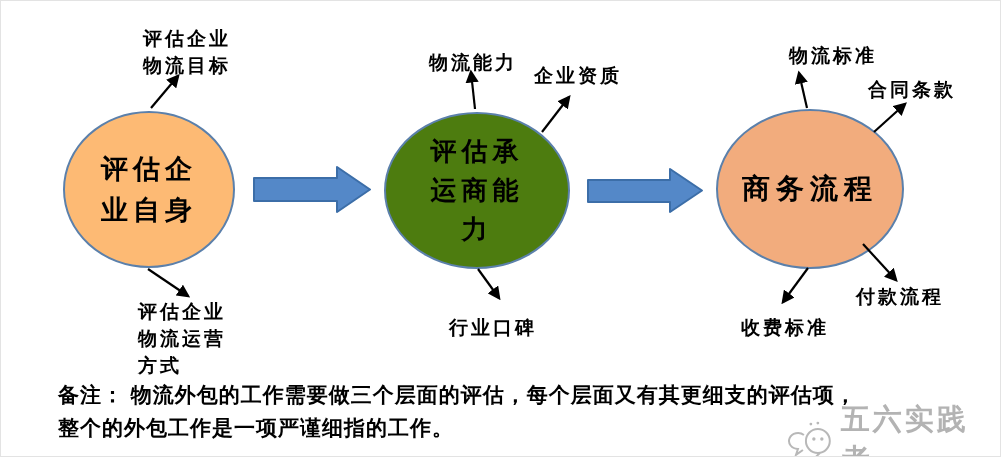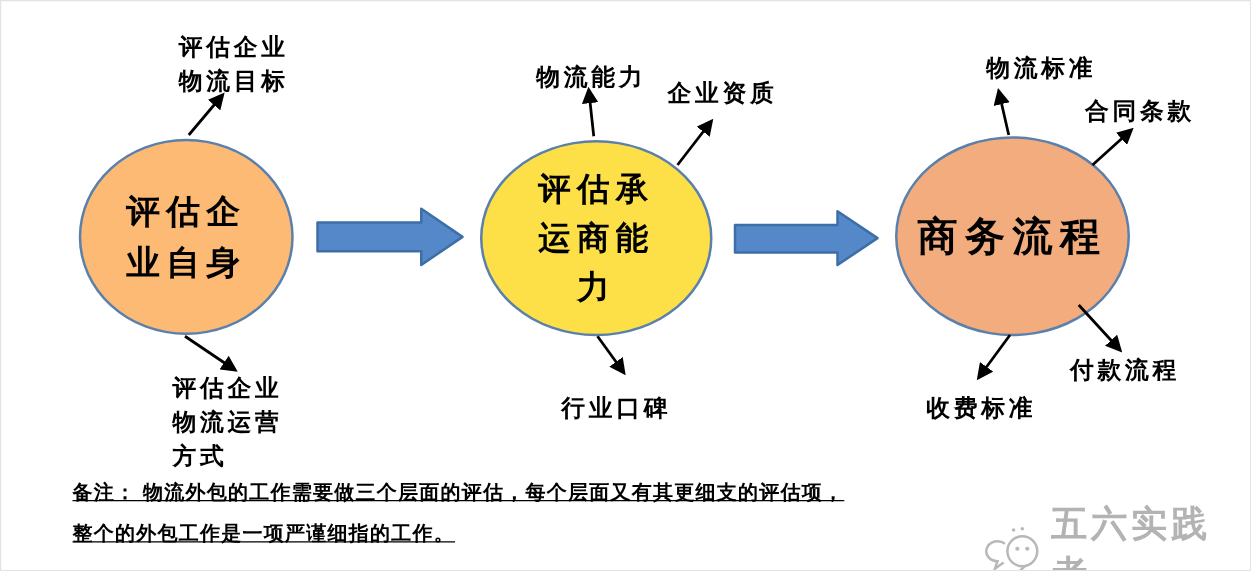--- a/index.html
+++ b/index.html
@@ -10,42 +10,41 @@
   }
   .node{
     position:absolute;border-radius:50%;
     border:2px solid #5B80AB;
     display:flex;align-items:center;justify-content:center;
     text-align:center;font-weight:700;box-sizing:border-box;
   }
   .node-label{white-space:pre-line;}
   .node-self{left:62px;top:110px;width:172px;height:157px;background:#fdba74;
     font-size:27px;line-height:41px;letter-spacing:5px;}
-  .node-carrier{left:383px;top:111px;width:186px;height:157px;background:#fde047;
+  .node-carrier{left:383px;top:111px;width:186px;height:157px;background:#4d7c0f;
     font-size:26px;line-height:39px;letter-spacing:5px;}
   .node-business{left:715px;top:108px;width:188px;height:160px;background:#F2AC7D;
-    font-size:32px;line-height:34px;letter-spacing:6px;}
+    font-size:28px;line-height:34px;letter-spacing:6px;}
   .sat{
     position:absolute;font-size:19px;font-weight:700;letter-spacing:3px;
     line-height:27px;white-space:pre-line;
   }
   .sat0{left:142px;top:24px;}
   .sat1{left:137px;top:297px;}
   .sat2{left:428px;top:48px;}
   .sat3{left:533px;top:61px;}
   .sat4{left:448px;top:313px;}
   .sat5{left:752px;top:41px;margin-left:36px;}
   .sat6{left:867px;top:75px;text-align:center;}
   .sat7{left:855px;top:282px;}
   .sat8{left:740px;top:313px;}
   .note{
     position:absolute;left:57px;top:377px;width:900px;
-    font-size:16px;font-weight:700;line-height:33px;letter-spacing:1px;
+    font-size:21px;font-weight:700;line-height:33px;letter-spacing:1px;
     white-space:pre-line;
-    text-decoration:underline;
   }
   .watermark{position:absolute;left:786px;top:399px;display:flex;align-items:center;}
   .watermark-text{
     font-size:29px;font-weight:700;color:#b3b3b3;letter-spacing:3px;margin-left:4px;
   }
   .overlay{position:absolute;left:0;top:0;pointer-events:none;}
 </style>
 </head>
 <body>
 

